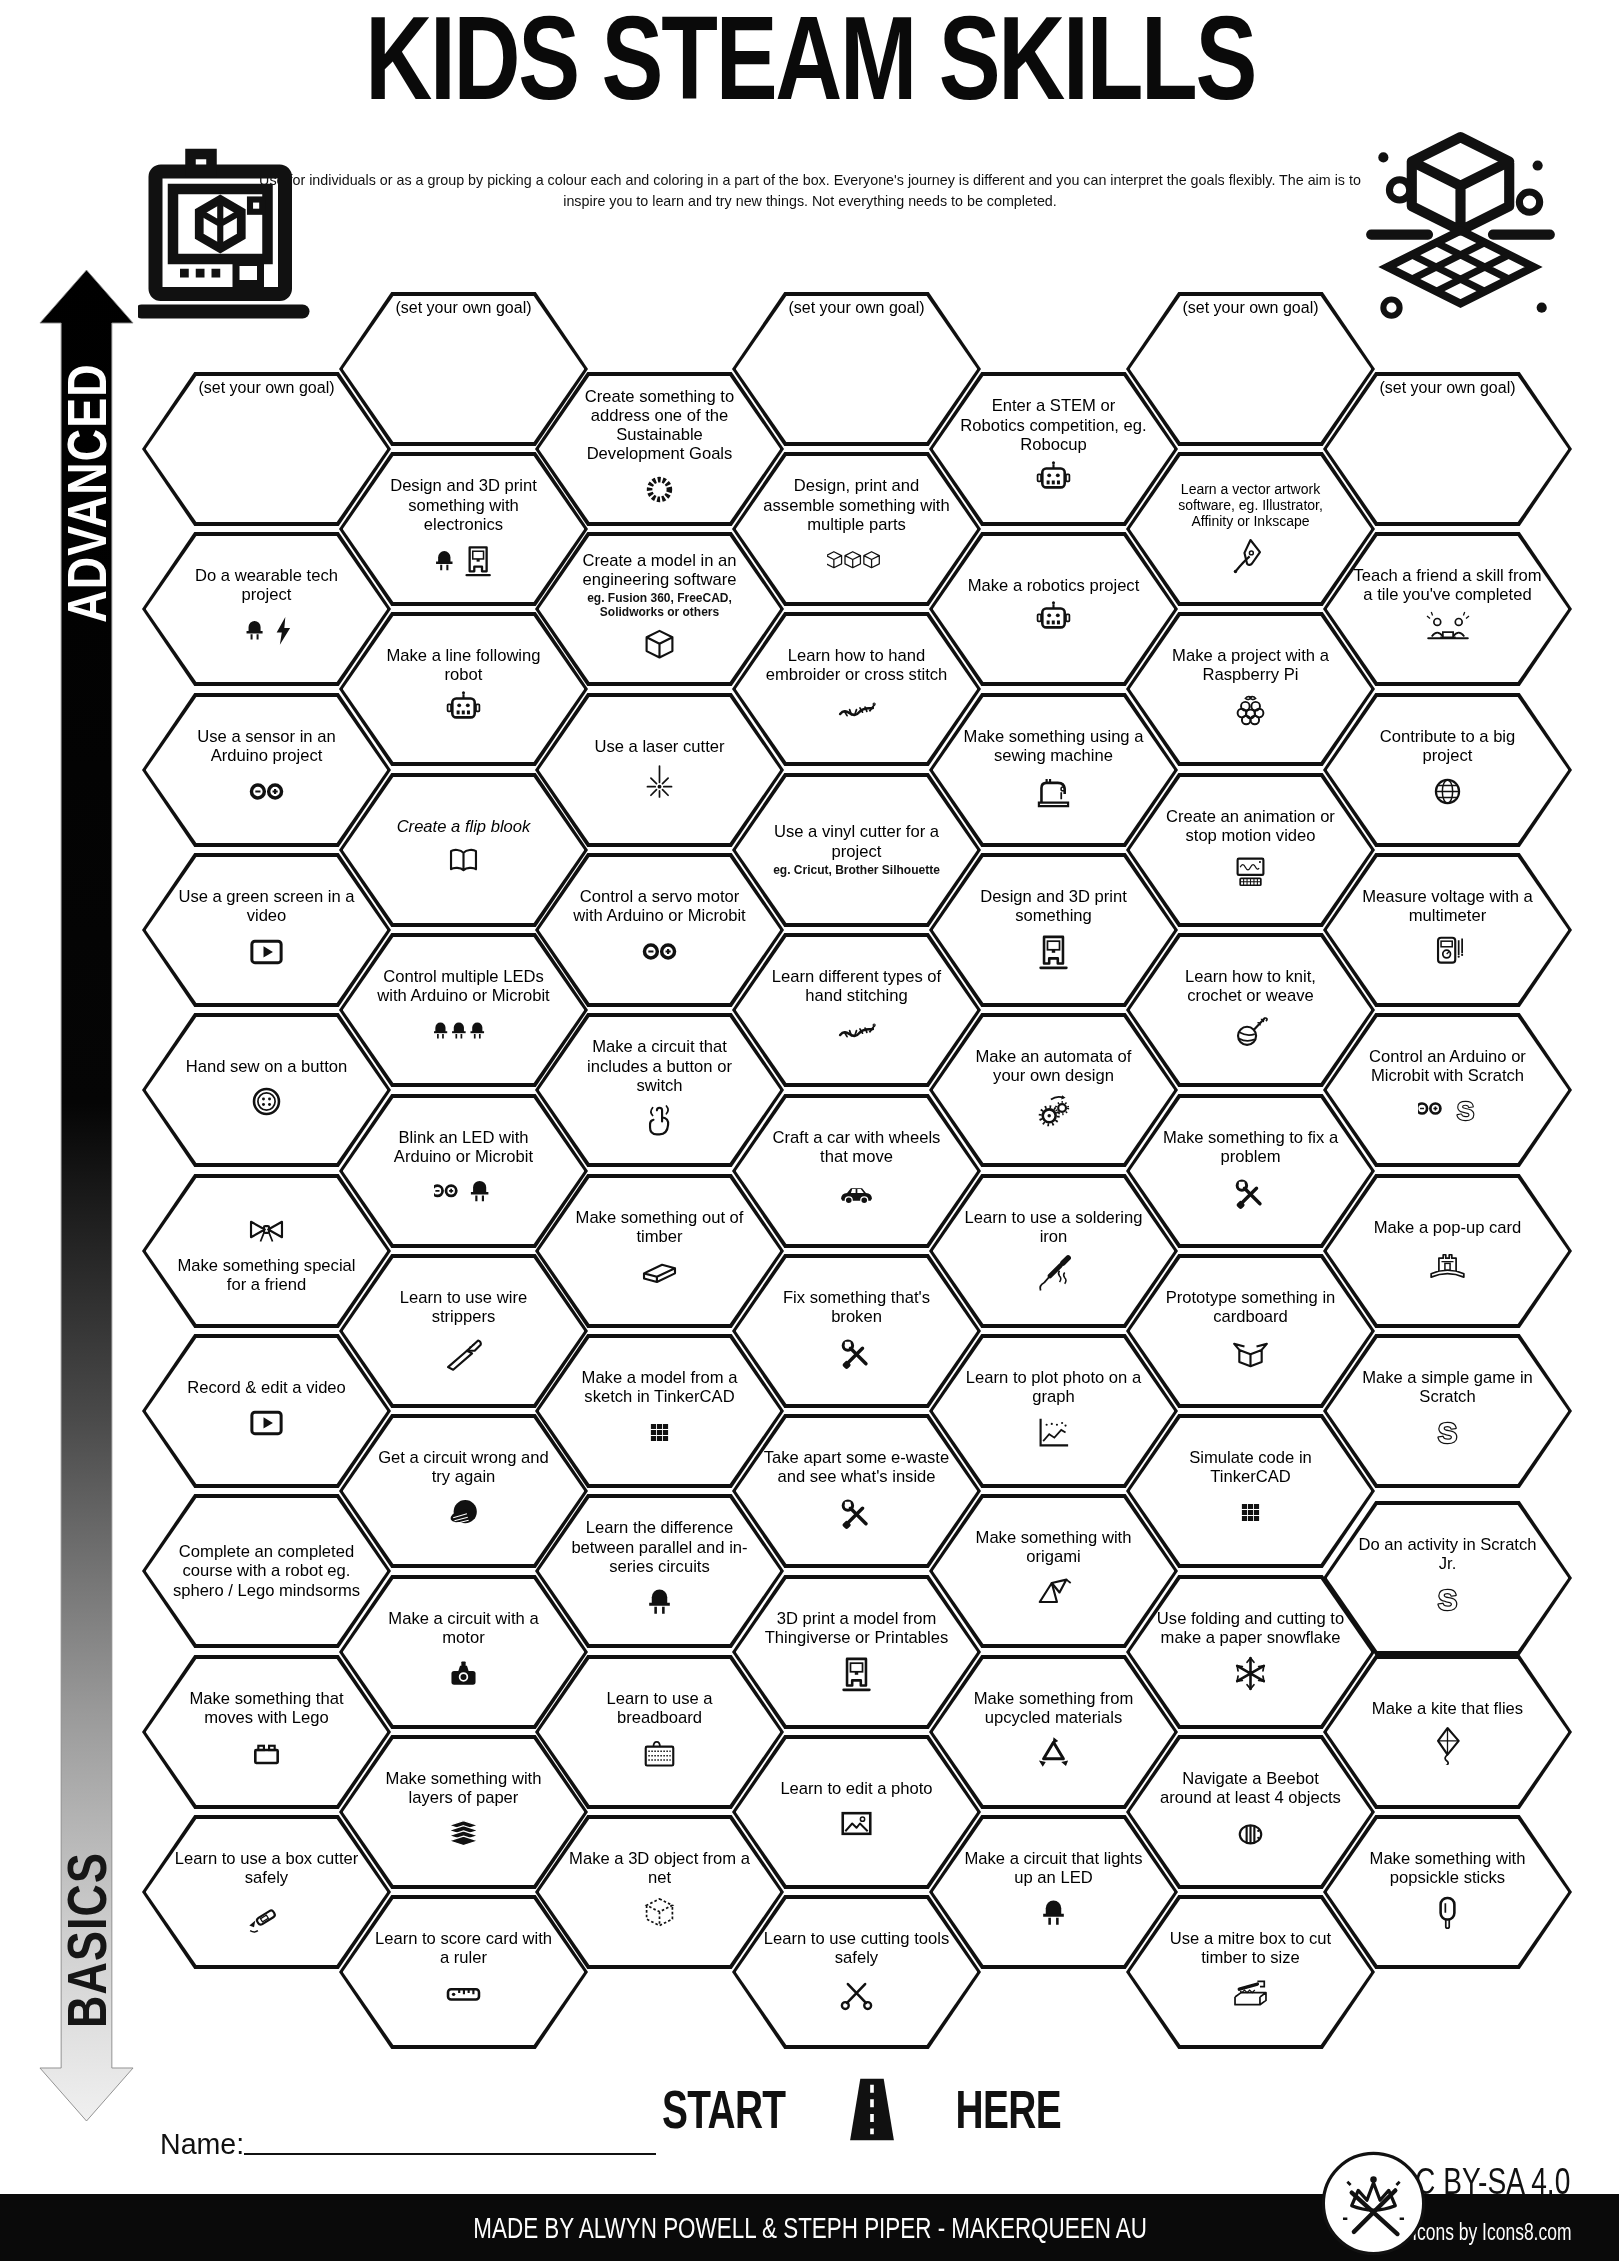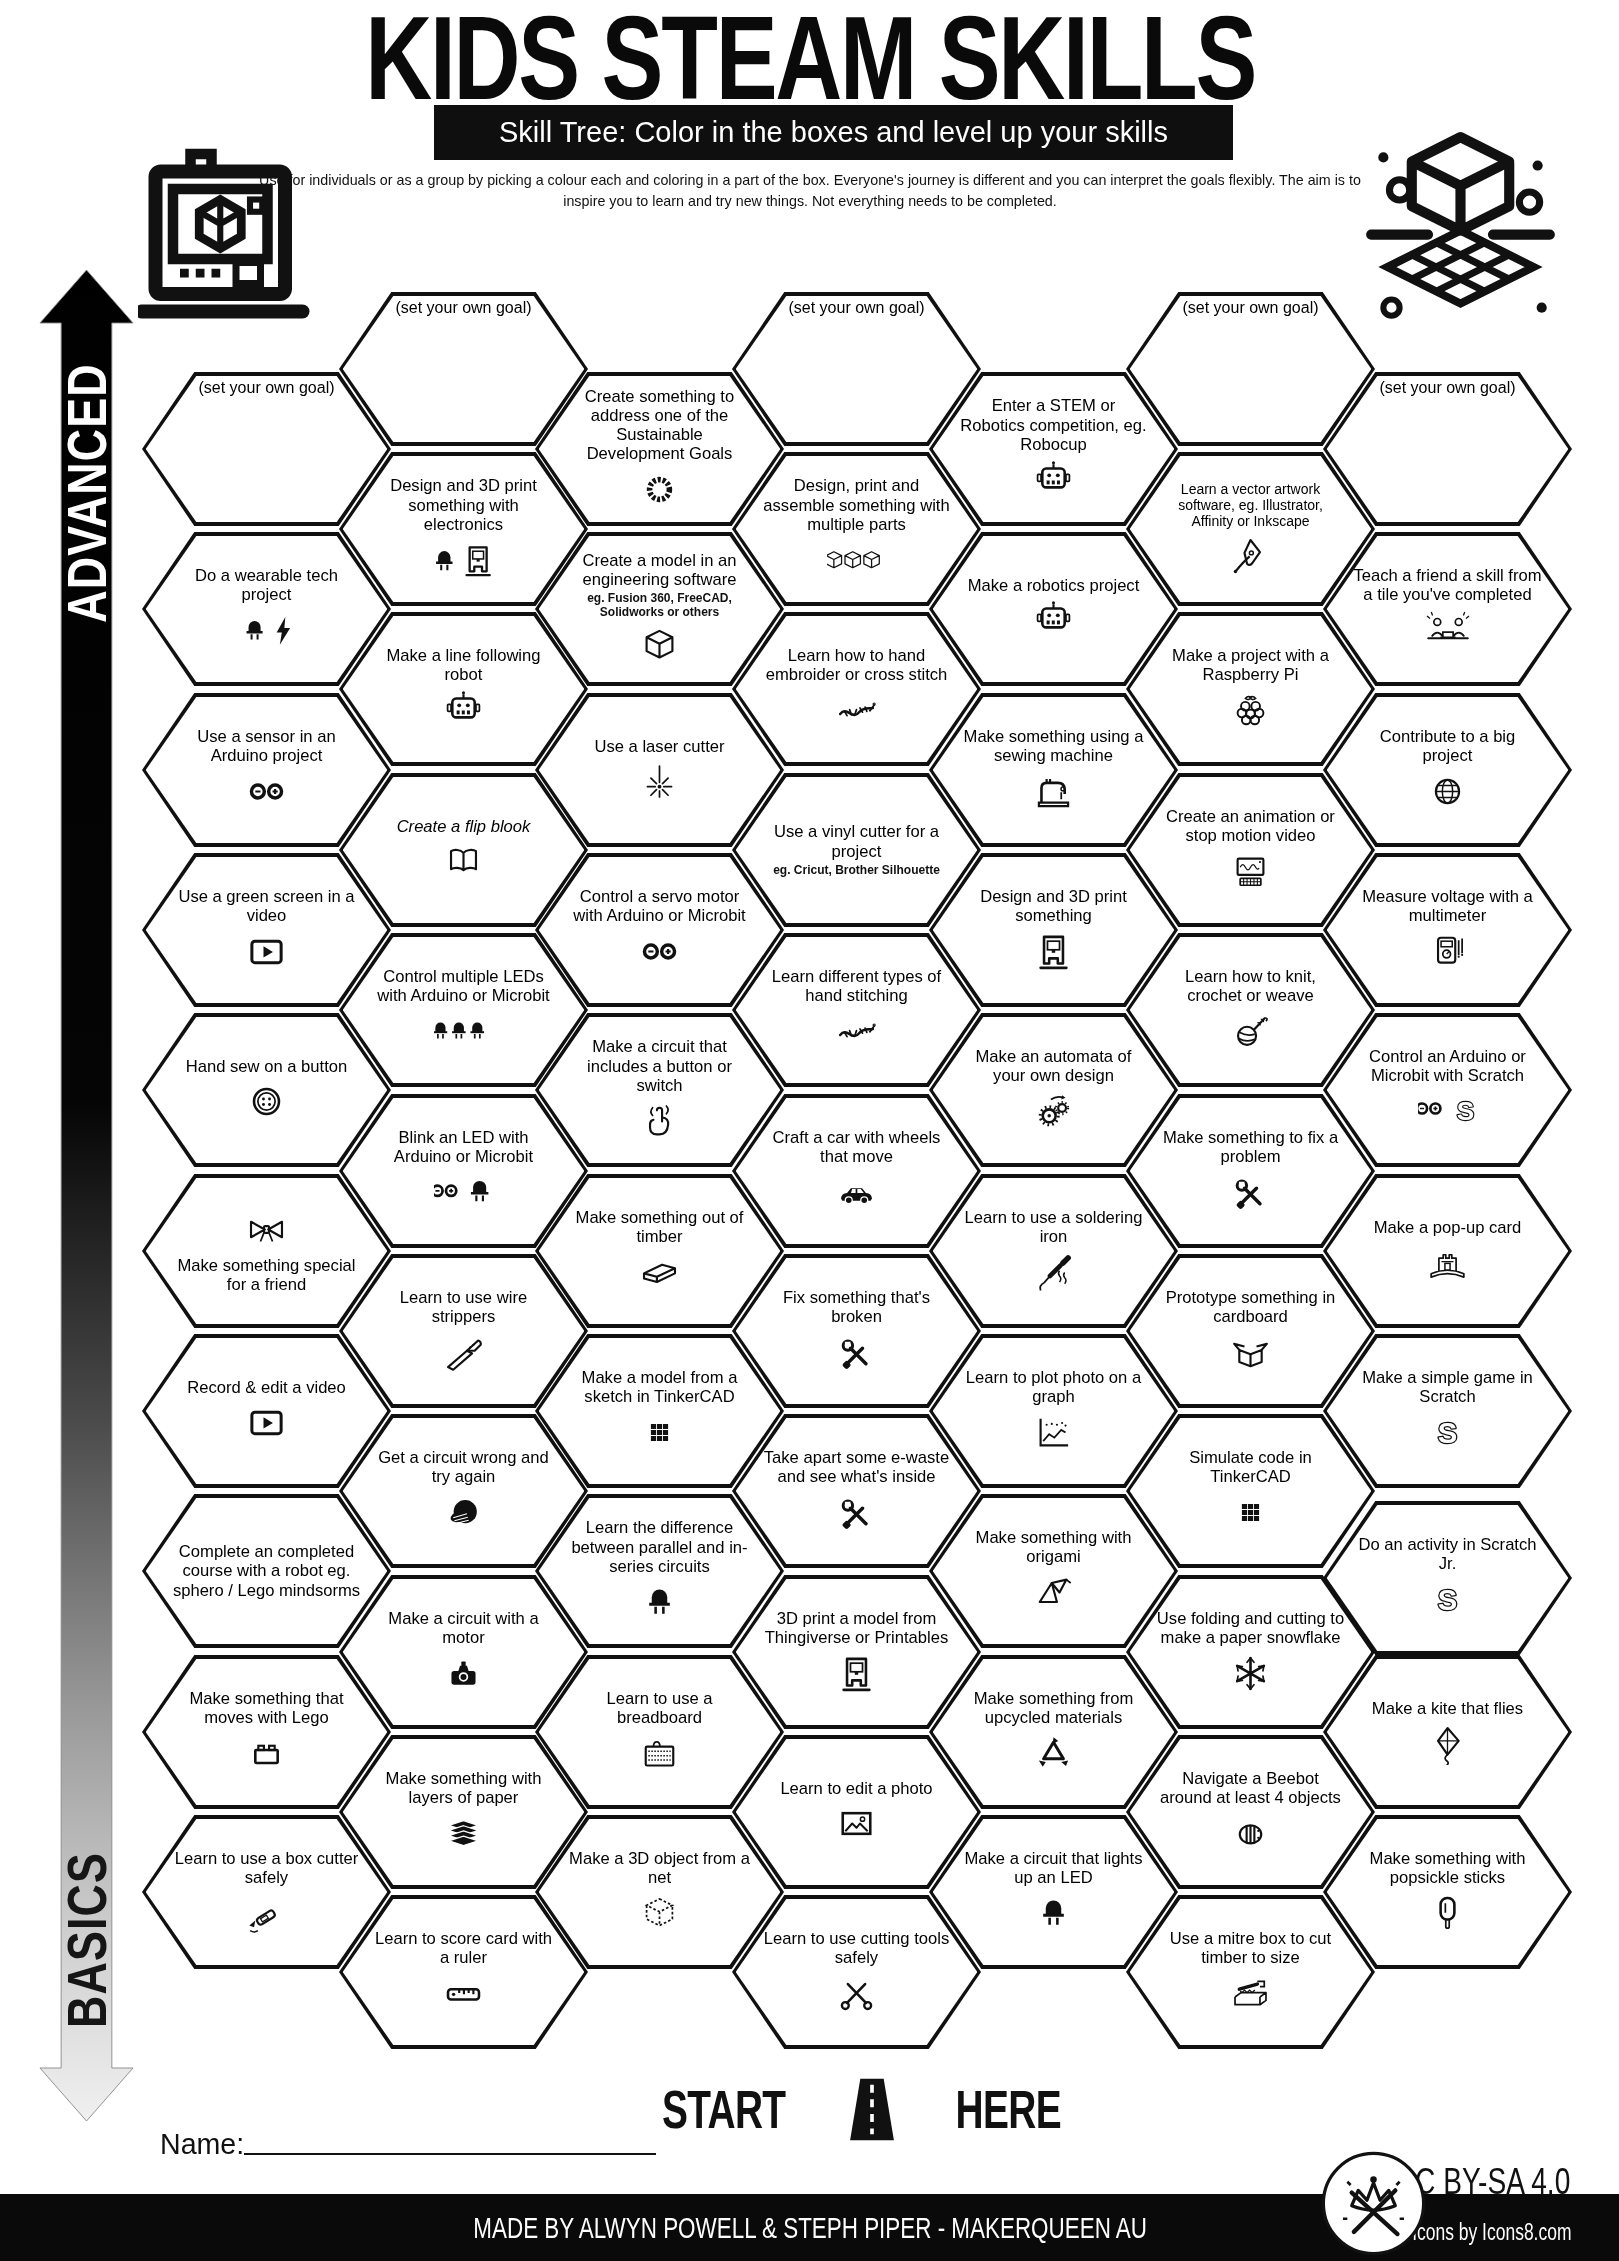--- a/index.html
+++ b/index.html
@@ -395,21 +395,20 @@
           <circle cx="50" cy="50" r="46" fill="#fff" stroke="#111" stroke-width="3"></circle>
           <path d="M30 52 l6 -14 8 9 6 -16 6 16 8 -9 6 14 q-20 8 -40 0 Z" fill="none" stroke="#111" stroke-width="3" stroke-linejoin="round"></path>
           <path d="M32 76 L70 38 M30 40 L72 78" stroke="#111" stroke-width="4" stroke-linecap="round"></path>
           <circle cx="50" cy="28" r="3" fill="#111"></circle>
           <path d="M22 64 h4 M74 64 h4 M26 30 l3 3 M74 30 l-3 3" stroke="#111" stroke-width="2.5"></path>
         </g>
     </defs>
   </svg>
 
   <div class="title"><span class="cond">KIDS STEAM SKILLS</span></div>
-  <div class="subbar"><span>Skill Tree:  Color in the boxes and level up your skills</span></div>
   <div class="intro">Use for individuals or as a group by picking a colour each and coloring in a part of the box.  Everyone's journey is different and you can interpret the goals flexibly.  The aim is to inspire you to learn and try new things. Not everything needs to be completed.</div>
 
   <svg class="art" style="left:138px;top:147px" width="175" height="175" viewBox="0 0 100 100">
       <use href="#g-printer-machine"></use>
     </svg>
   <svg class="art" style="left:1359px;top:129px" width="203" height="203" viewBox="0 0 100 100">
       <use href="#g-cube-grid"></use>
     </svg>
 
   <svg class="art" style="left:37px;top:270px" width="99" height="1851" viewBox="0 0 214 4016">

